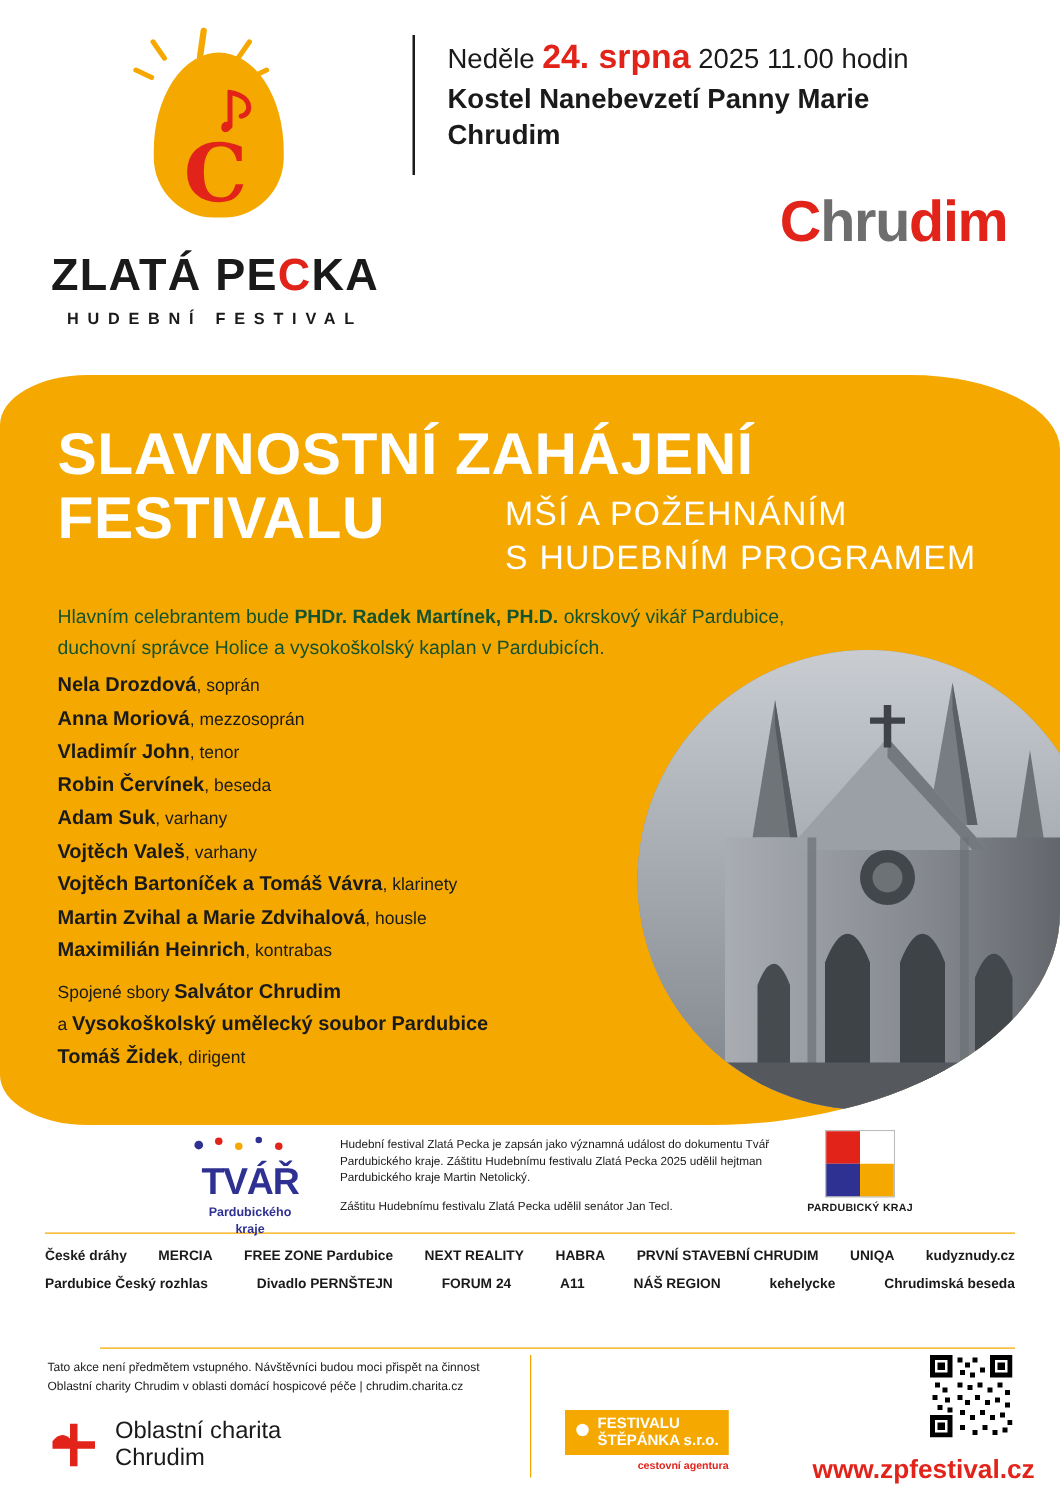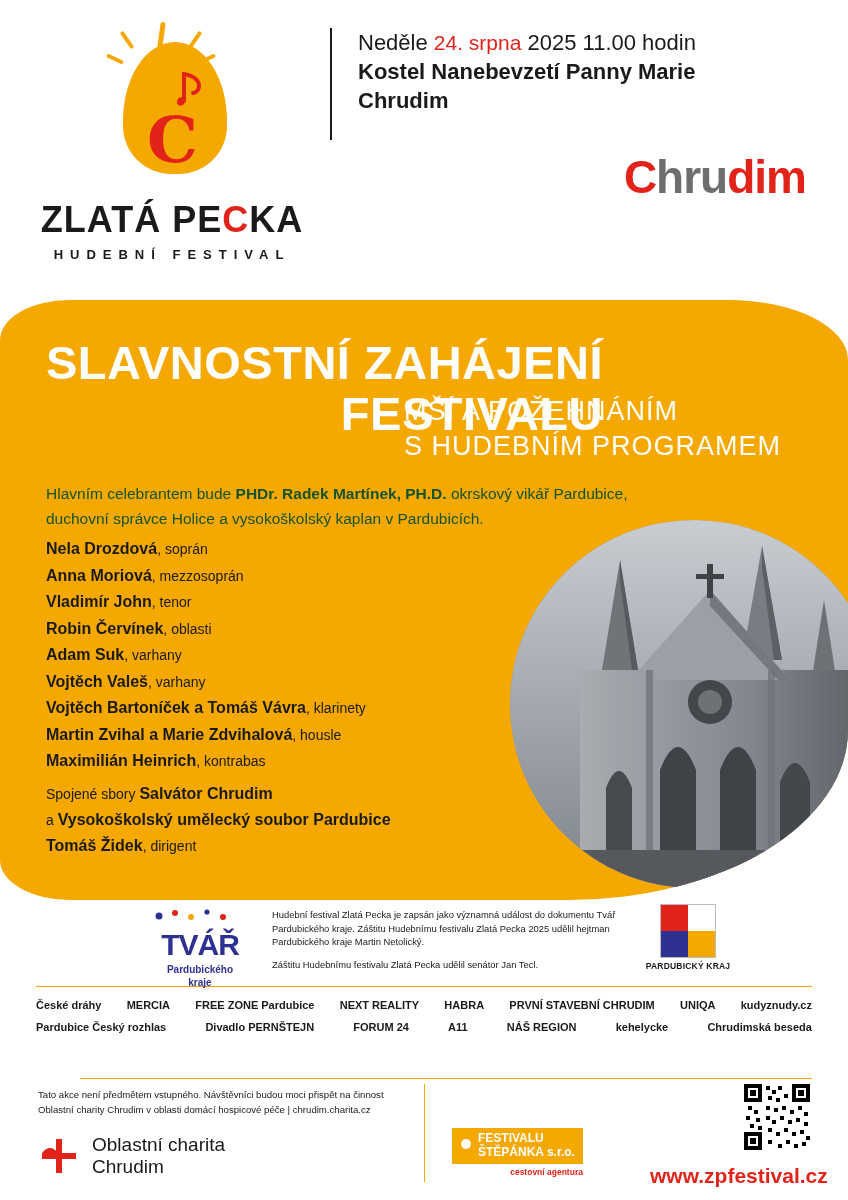--- a/index.html
+++ b/index.html
@@ -49,21 +49,21 @@
   .logo-sub {
     font-size: 13px; letter-spacing: 7px; color: #1a1a1a;
     font-weight: bold; margin-top: 6px;
   }
 
   .headline-block {
     position: absolute; left: 330px; top: 28px; padding-left: 26px;
     border-left: 2px solid #1a1a1a; height: 112px;
   }
   .hl-line { font-size: 22px; color: #1a1a1a; line-height: 1.32; white-space: nowrap; }
-  .hl-line .big-red { font-size: 21px; font-weight: normal; color: #E2231A; }
+  .hl-line .big-red { font-size: 27px; font-weight: bold; color: #E2231A; }
   .hl-line.strong { font-weight: bold; font-size: 22px; }
 
   .chrudim-logo {
     position: absolute; right: 42px; top: 150px;
     font-size: 46px; font-weight: bold; color: #E2231A; letter-spacing: -1px;
   }
   .chrudim-logo .grey { color: #6E6E6E; }
 
   
   .banner {
@@ -72,21 +72,20 @@
     border-top-left-radius: 70px 40px;
     border-top-right-radius: 120px 60px;
     border-bottom-right-radius: 280px 170px;
     border-bottom-left-radius: 70px 40px;
     overflow: hidden;
   }
   .banner-title {
     position: absolute; left: 46px; top: 38px;
     color: #ffffff; font-size: 47px; font-weight: bold; letter-spacing: 0.5px;
     line-height: 1.08;
-    text-align: right;
   }
   .banner-title .l2 { display: inline-block; }
   .subtitle {
     position: absolute; left: 404px; top: 94px;
     color: #ffffff; font-size: 27px; letter-spacing: 1px; line-height: 1.28;
   }
 
   .celebrant {
     position: absolute; left: 46px; top: 182px; width: 600px;
     font-size: 15.5px; color: #14532d; line-height: 1.6;
@@ -222,21 +221,21 @@
   </div>
 
   <div class="celebrant">
     <span>Hlavním celebrantem bude </span><b>PHDr. Radek Martínek, PH.D.</b><span> okrskový vikář Pardubice, duchovní správce Holice a vysokoškolský kaplan v Pardubicích.</span>
   </div>
 
   <div class="performers">
     <div class="perf-row"><b>Nela Drozdová</b><span>, soprán</span></div>
     <div class="perf-row"><b>Anna Moriová</b><span>, mezzosoprán</span></div>
     <div class="perf-row"><b>Vladimír John</b><span>, tenor</span></div>
-    <div class="perf-row"><b>Robin Červínek</b><span>, oblasti</span></div>
+    <div class="perf-row"><b>Robin Červínek</b><span>, beseda</span></div>
     <div class="perf-row"><b>Adam Suk</b><span>, varhany</span></div>
     <div class="perf-row"><b>Vojtěch Valeš</b><span>, varhany</span></div>
     <div class="perf-row"><b>Vojtěch Bartoníček a Tomáš Vávra</b><span>, klarinety</span></div>
     <div class="perf-row"><b>Martin Zvihal a Marie Zdvihalová</b><span>, housle</span></div>
     <div class="perf-row"><b>Maximilián Heinrich</b><span>, kontrabas</span></div>
   </div>
 
   <div class="choirs">
     <div class="choir-row"><span>Spojené sbory </span><b>Salvátor Chrudim</b></div>
     <div class="choir-row"><span>a </span><b>Vysokoškolský umělecký soubor Pardubice</b></div>

